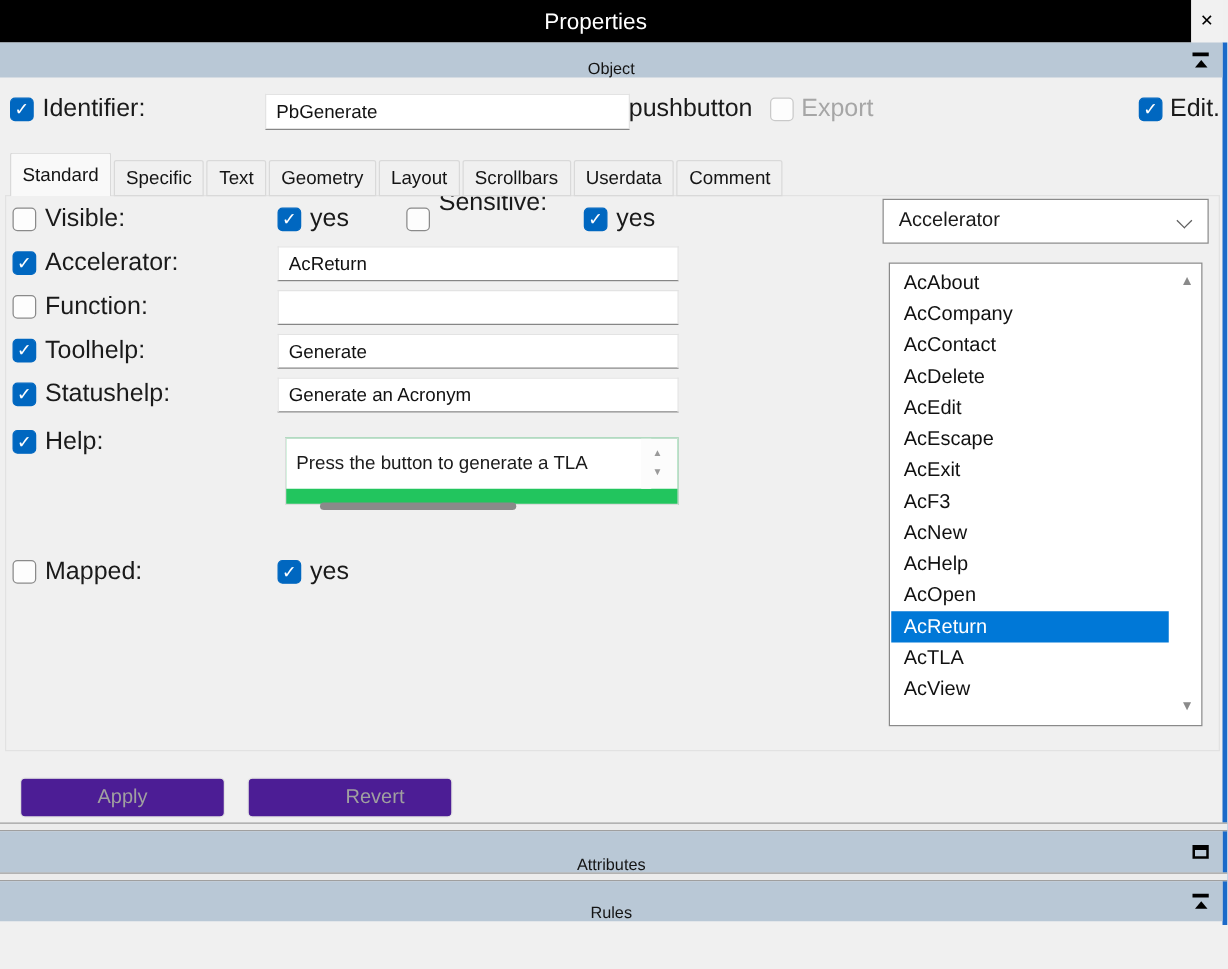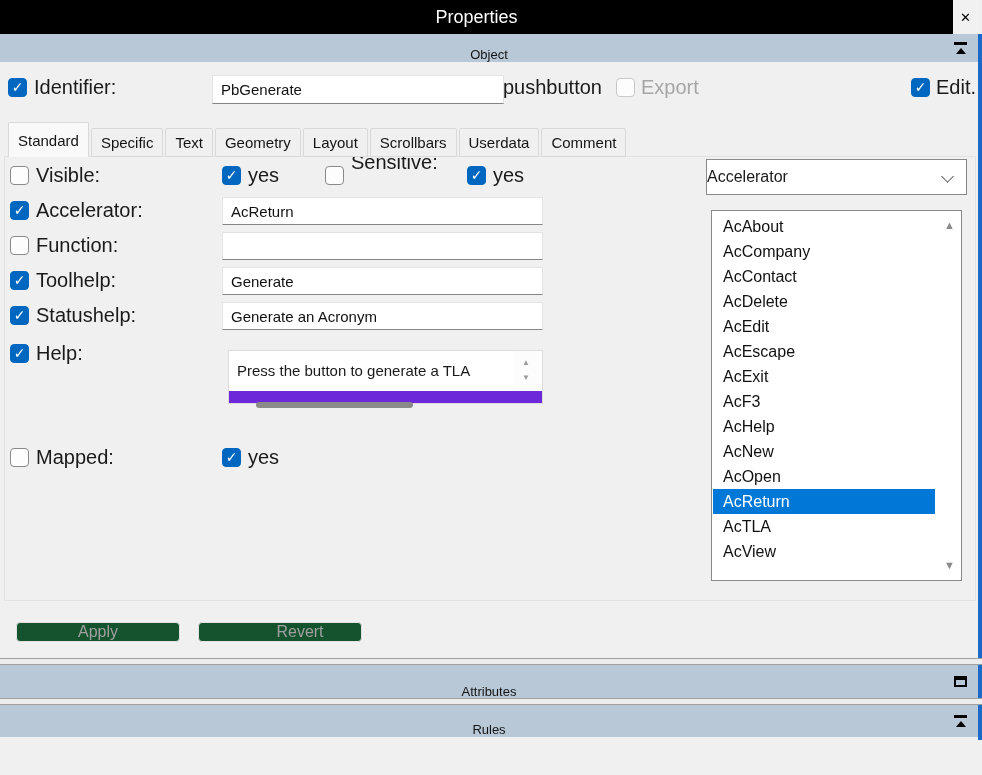--- a/index.html
+++ b/index.html
@@ -50,44 +50,44 @@
   
   .tabs{position:absolute;left:8px;top:122px;height:35px;display:flex;align-items:flex-end;gap:2px;z-index:3;}
   .tab{box-sizing:border-box;height:29px;padding:0 9px;display:flex;align-items:center;
     background:#f0f0f0;border:1px solid #d9d9d9;border-radius:2px 2px 0 0;font-size:15px;color:#141414;}
   .tab.active{height:35px;background:#f9f9f9;border-bottom:none;}
   
   .panel{position:absolute;left:4px;top:156px;width:972px;height:445px;box-sizing:border-box;
     border:1px solid #e2e2e2;background:#f0f0f0;z-index:1;}
   
   .dropdown{position:absolute;left:706px;top:159px;width:261px;height:36px;box-sizing:border-box;
-    background:#fff;border:1px solid #8a8a8a;display:flex;align-items:center;
+    background:#fff;border:1px solid #8a8a8a;display:flex;align-items:center;padding-left:12px;
     font-size:16px;z-index:2;}
   .chev{position:absolute;right:14px;top:12px;width:8px;height:8px;
     border-right:1.6px solid #5f5f5f;border-bottom:1.6px solid #5f5f5f;transform:rotate(45deg);}
   
   .listbox{position:absolute;left:711px;top:210px;width:251px;height:371px;box-sizing:border-box;
     background:#fff;border:1px solid #8a8a8a;padding-top:3px;z-index:2;}
   .list-item{height:25px;line-height:25px;font-size:16px;padding-left:10px;margin:0 26px 0 1px;
     color:#111;white-space:nowrap;}
   .list-item.selected{background:#0078d7;color:#fff;}
   .lb-arrow{position:absolute;right:6px;font-size:11px;color:#8a8a8a;line-height:11px;}
   .lb-arrow.up{top:9px;} .lb-arrow.down{bottom:9px;}
   
   .help-box{position:absolute;left:228px;top:350px;width:315px;height:54px;box-sizing:border-box;
-    background:#6d28d9;border:1px solid #dcdcdc;}
+    background:#22c55e;border:1px solid #dcdcdc;}
   .help-text{position:absolute;left:0;top:0;width:284px;height:40px;background:#fff;
     font-size:15px;line-height:40px;padding-left:8px;white-space:nowrap;overflow:hidden;}
   .help-varrows{position:absolute;left:284px;top:0;width:29px;height:40px;background:#fcfcfc;}
   .mini-arrow{position:absolute;left:9px;font-size:8px;color:#9a9a9a;line-height:8px;}
   .mini-arrow.up{top:8px;} .mini-arrow.down{top:23px;}
   .help-hthumb{position:absolute;left:27px;top:51px;width:157px;height:6px;background:#8a8a8a;border-radius:3px;}
   
-  .btn{position:absolute;top:622px;width:164px;height:20px;box-sizing:border-box;
-    background:#14532d;border:1px solid #e2e2e2;border-radius:4px;
+  .btn{position:absolute;top:622px;width:164px;height:32px;box-sizing:border-box;
+    background:#4c1d95;border:1px solid #e2e2e2;border-radius:4px;
     display:flex;align-items:center;justify-content:center;font-size:16px;color:#a0a0a0;}
   #apply-btn{left:16px;} #revert-btn{left:198px;padding-left:40px;}
 </style>
 </head>
 <body>
 
 <div class="titlebar">
   <span class="t">Properties</span>
 </div>
 <div class="close-btn">
@@ -171,22 +171,22 @@
   <span class="lb-arrow up">▲</span>
   <span class="lb-arrow down">▼</span>
 <div class="list-item">AcAbout</div>
     <div class="list-item">AcCompany</div>
     <div class="list-item">AcContact</div>
     <div class="list-item">AcDelete</div>
     <div class="list-item">AcEdit</div>
     <div class="list-item">AcEscape</div>
     <div class="list-item">AcExit</div>
     <div class="list-item">AcF3</div>
+    <div class="list-item">AcNew</div>
     <div class="list-item">AcHelp</div>
-    <div class="list-item">AcNew</div>
     <div class="list-item">AcOpen</div>
     <div class="list-item selected">AcReturn</div>
     <div class="list-item">AcTLA</div>
     <div class="list-item">AcView</div>
   </div>
 
 <div class="btn" id="apply-btn">Apply</div>
 <div class="btn" id="revert-btn">Revert</div>
 
 <div class="splitter" id="splitter-1"></div>

